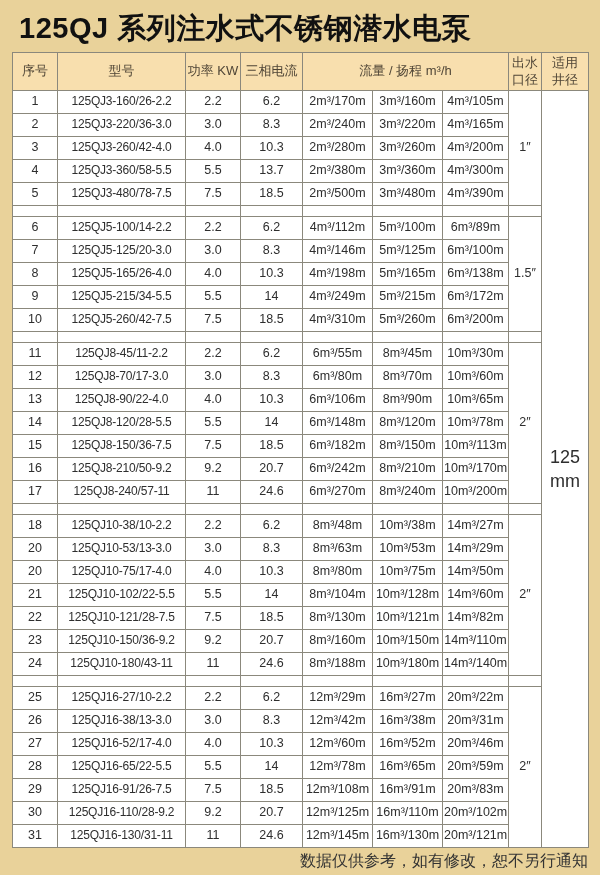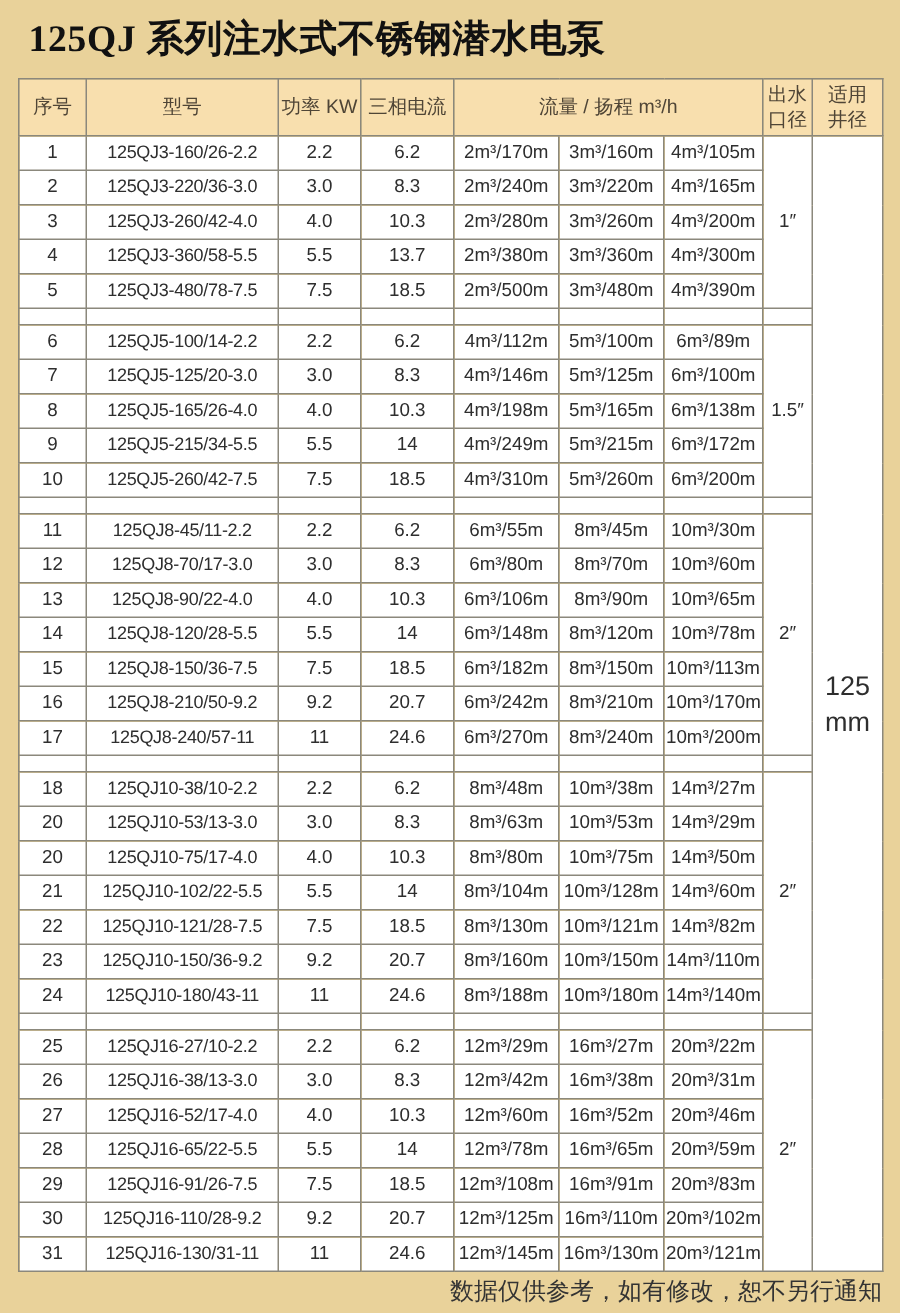--- a/index.html
+++ b/index.html
@@ -8,22 +8,22 @@
   }
   * { margin:0; padding:0; box-sizing:border-box; }
   html,body { width:600px; height:875px; }
   body {
     position:relative; overflow:hidden;
     background:var(--page-bg);
     font-family:"Liberation Sans","DejaVu Sans",sans-serif;
   }
   .page-title {
     position:absolute; left:19px; top:9px;
-    font-size:25px; font-weight:bold; letter-spacing:0.5px;
-    color:var(--title-text); white-space:nowrap;font-family:Liberation Serif, serif;
+    font-size:29px; font-weight:bold; letter-spacing:0.5px;
+    color:var(--title-text); white-space:nowrap;
   }
   table.spec {
     position:absolute; left:12px; top:52px; width:576px;
     border-collapse:collapse; table-layout:fixed;
     border:1px solid var(--border);
   }
   th, td {
     border:1px solid var(--border);
     text-align:center; vertical-align:middle;
     overflow:hidden;

